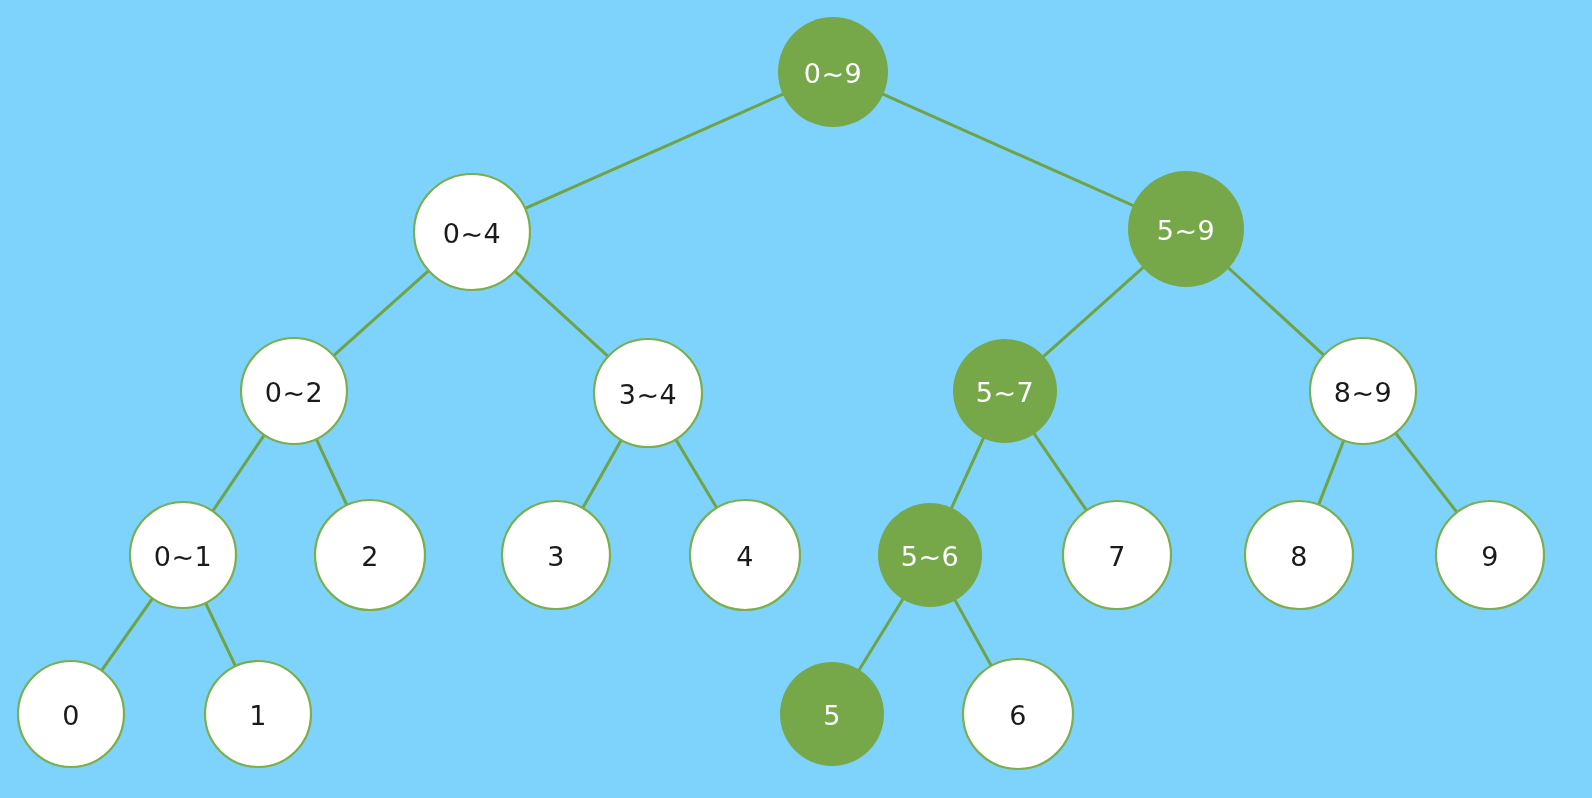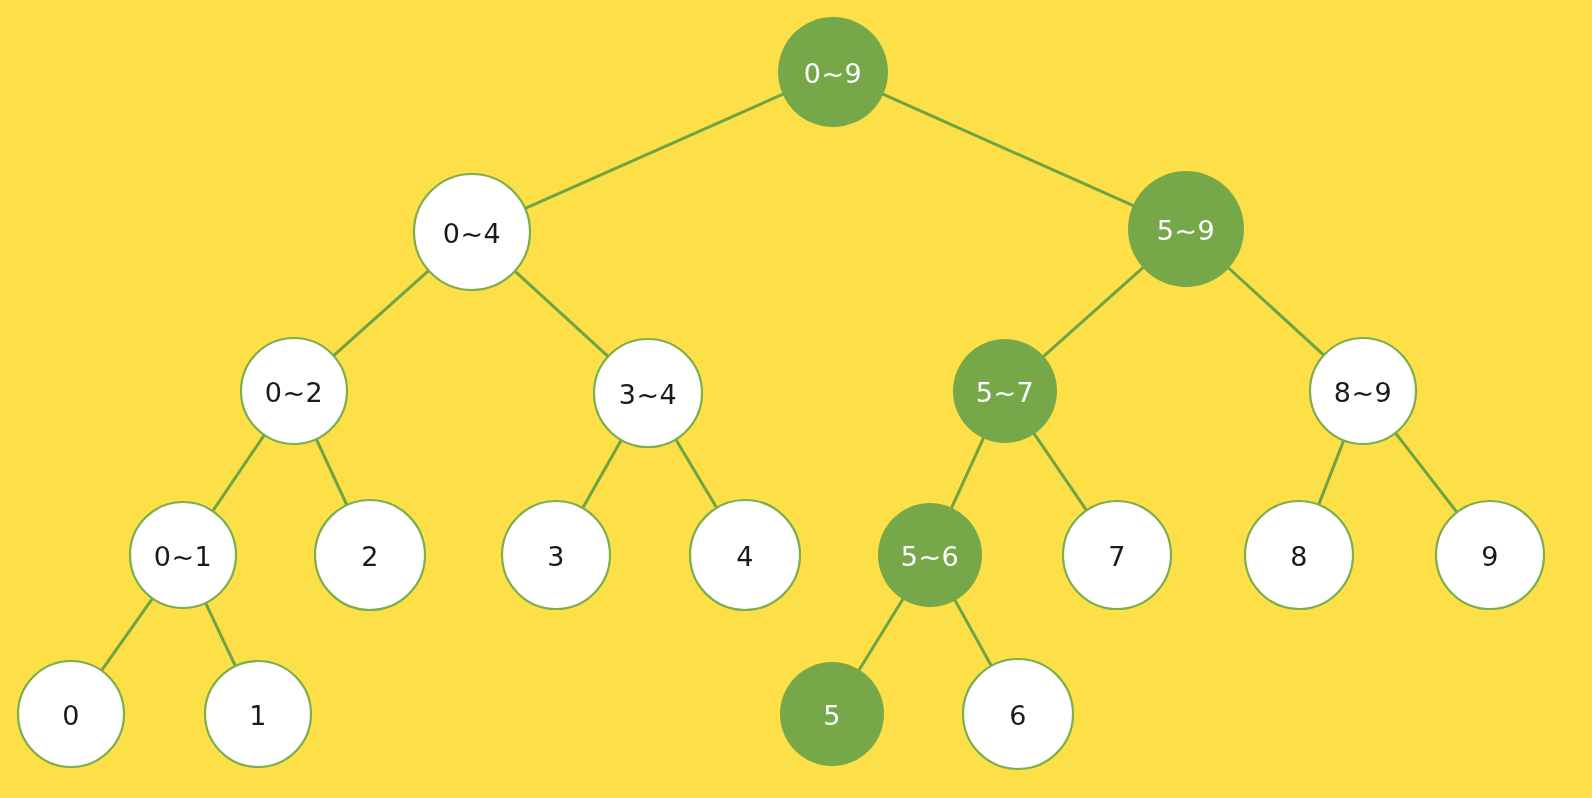--- a/index.html
+++ b/index.html
@@ -11,21 +11,21 @@
   body {
     width: 1592px;
     height: 798px;
     overflow: hidden;
     font-family: "DejaVu Sans", "Liberation Sans", sans-serif;
   }
   #canvas {
     position: relative;
     width: 1592px;
     height: 798px;
-    background: #fde047;
+    background: #7dd3fc;
   }
   #tree-svg {
     position: absolute;
     top: 0;
     left: 0;
     width: 1592px;
     height: 798px;
     display: block;
   }
   .edge-line {

